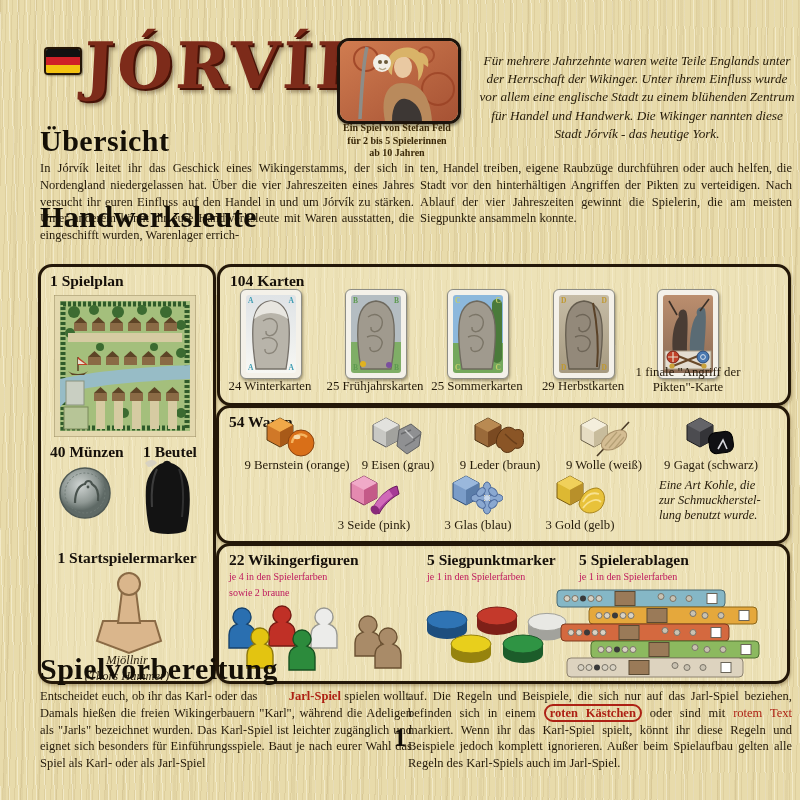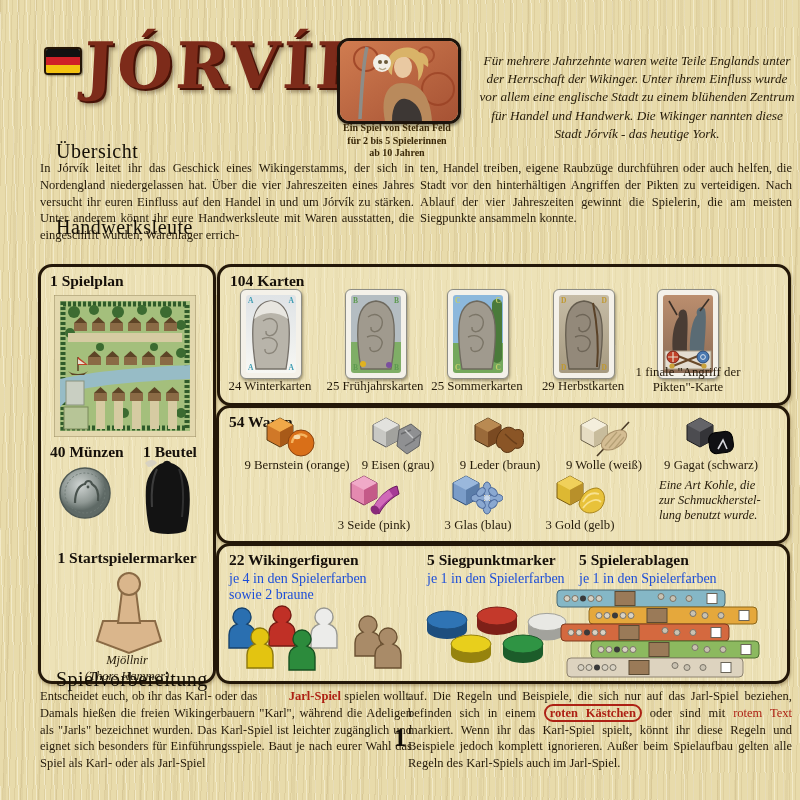--- a/index.html
+++ b/index.html
@@ -17,26 +17,26 @@
   .flag{width:34px;height:24px;border:2px solid #241505;border-radius:4px;overflow:hidden;box-shadow:1px 1px 2px rgba(0,0,0,.4);}
   .flag div{height:33.4%;}
   .title{
     font-family:"DejaVu Serif", serif;font-weight:bold;font-size:64px;letter-spacing:3px;
     color:#7d2b1a;transform:skewX(-3deg);
     text-shadow:2px 2px 0 #471307, 4px 4px 4px rgba(40,20,5,.45);
   }
   .cover{width:118px;height:80px;border:3px solid #1d140c;border-radius:12px;overflow:hidden;box-shadow:1px 2px 3px rgba(0,0,0,.4);}
   .credit{width:150px;text-align:center;font-weight:bold;font-size:10px;line-height:1.25;color:#3a2808;}
   .intro{width:318px;text-align:center;font-style:italic;font-size:13.2px;line-height:1.38;color:#241a08;}
-  h1.sect{font-size:20px;margin:16px;font-weight:normal;color:#140f06;letter-spacing:.5px;}
+  h1.sect{font-size:30px;margin:0;font-weight:bold;color:#140f06;letter-spacing:.5px;}
   .bodytext{font-size:12.5px;line-height:1.34;text-align:justify;color:#241a0a;}
   
   .box{border:3px solid #241809;border-radius:14px;background:rgba(244,234,198,.45);box-shadow:1px 2px 3px rgba(70,45,10,.3);margin-top:24px;}
   .boxlabel{font-weight:bold;font-size:15.5px;color:#16100a;}
-  .sublabel{font-size:14px;color:#1d4ed8;}
+  .sublabel{font-size:10px;color:#be185d;}
   .caption{font-style:italic;font-size:12.5px;color:#241a0a;text-align:center;}
   .itemlabel{font-size:12.8px;text-align:center;color:#241a0a;}
   
   .card{position:absolute;width:60px;height:88px;background:#f4f1e9;border:1px solid #8d8d85;border-radius:6px;box-shadow:1px 2px 3px rgba(40,30,10,.4);}
   .cardart{position:absolute;left:5px;top:5px;right:5px;bottom:5px;border-radius:3px;overflow:hidden;}
   .art-winter{background:linear-gradient(#dfe3e6,#f7f7f3);}
   .art-spring{background:linear-gradient(#b4bdc2 60%,#7fae66 60%);}
   .art-summer{background:linear-gradient(#8cb8dc 62%,#74a85c 62%);}
   .art-autumn{background:linear-gradient(#c6bca6,#a69a80);}
   .art-pikten{background:linear-gradient(#bb8e6e,#8a6a54);}

